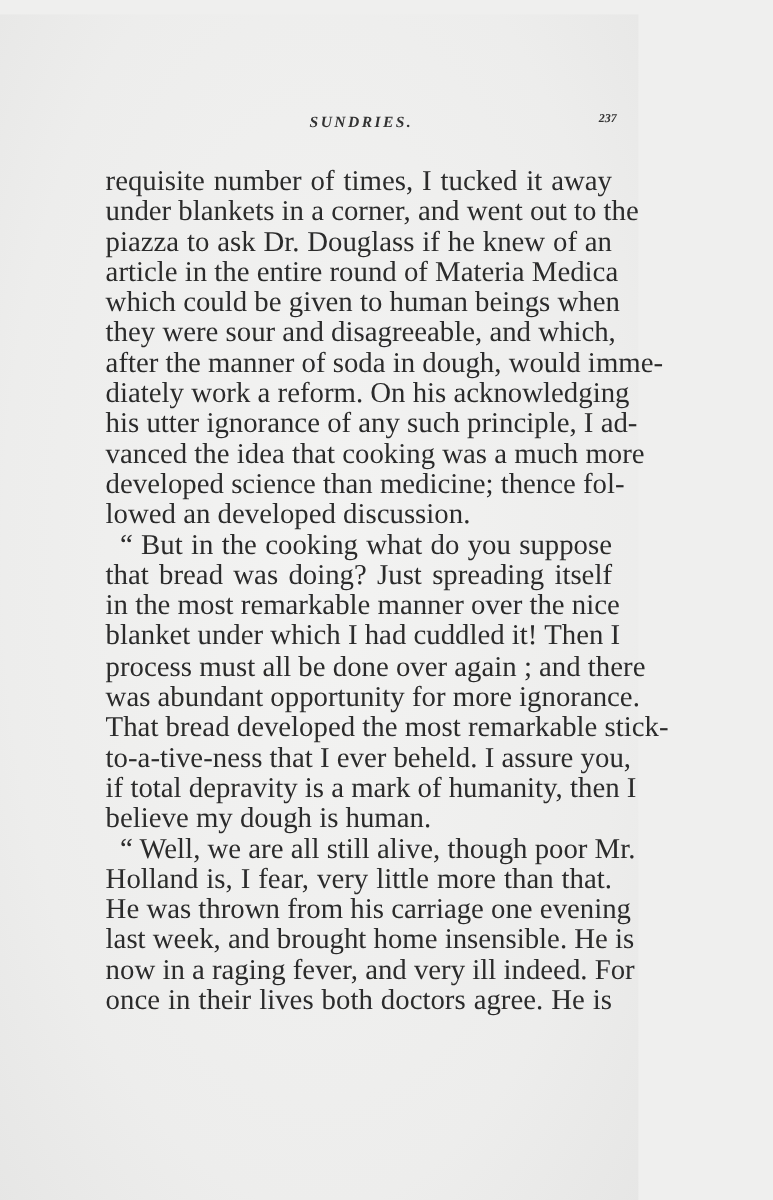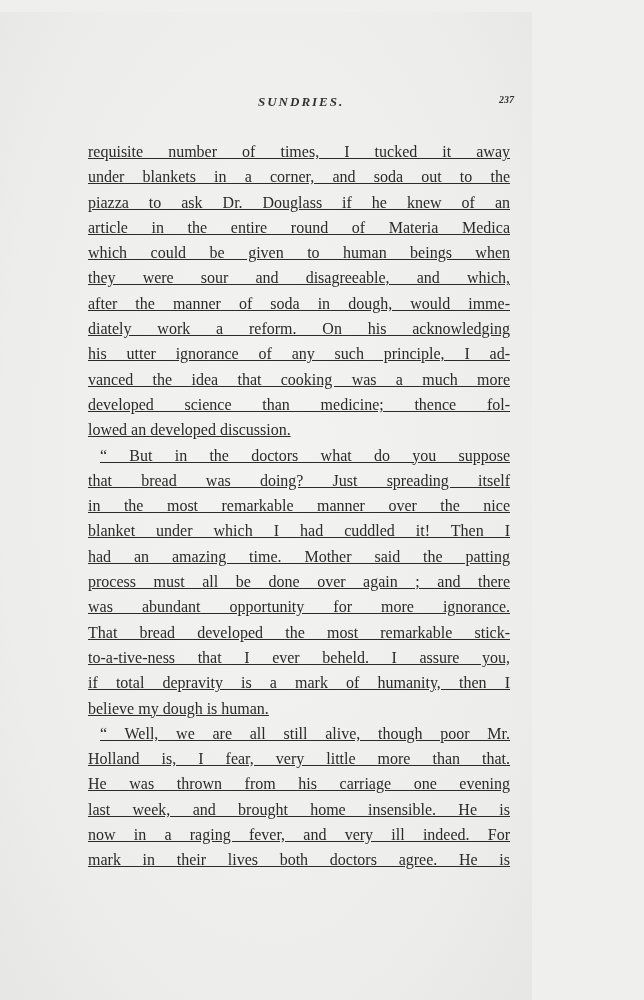--- a/index.html
+++ b/index.html
@@ -50,69 +50,67 @@
       color: #333;
     }
     .text-block {
       position: absolute;
       left: 88px;
       top: 127px;
       width: 422px;
     }
     .line {
       display: block;
-      font-size: 16px;
+      font-size: 24px;
       line-height: 25.3px;
       height: 25.3px;
       white-space: nowrap;
       text-align: justify;
       text-align-last: justify;
       color: #2b2b2b;
-      text-decoration: underline;
     }
     .line.last {
       text-align-last: left;
     }
     .line.indent {
       padding-left: 12px;
     }
   </style>
 </head>
 <body>
 
 <div class="page">
   <div class="running-head">
     <span class="running-title">SUNDRIES.</span>
     <span class="page-number">237</span>
   </div>
 
   <div class="text-block">
     <span class="line">requisite number of times, I tucked it away</span>
-    <span class="line">under blankets in a corner, and soda out to the</span>
+    <span class="line">under blankets in a corner, and went out to the</span>
     <span class="line">piazza to ask Dr. Douglass if he knew of an</span>
     <span class="line">article in the entire round of Materia Medica</span>
     <span class="line">which could be given to human beings when</span>
     <span class="line">they were sour and disagreeable, and which,</span>
     <span class="line">after the manner of soda in dough, would imme-</span>
     <span class="line">diately work a reform.  On his acknowledging</span>
     <span class="line">his utter ignorance of any such principle, I ad-</span>
     <span class="line">vanced the idea that cooking was a much more</span>
     <span class="line">developed science than medicine; thence fol-</span>
     <span class="line last">lowed an developed discussion.</span>
-    <span class="line indent">“ But in the doctors what do you suppose</span>
+    <span class="line indent">“ But in the cooking what do you suppose</span>
     <span class="line">that bread was doing?  Just spreading itself</span>
     <span class="line">in the most remarkable manner over the nice</span>
     <span class="line">blanket under which I had cuddled it!  Then I</span>
-    <span class="line">had an amazing time.  Mother said the patting</span>
     <span class="line">process must all be done over again ; and there</span>
     <span class="line">was abundant opportunity for more ignorance.</span>
     <span class="line">That bread developed the most remarkable stick-</span>
     <span class="line">to-a-tive-ness that I ever beheld.  I assure you,</span>
     <span class="line">if total depravity is a mark of humanity, then I</span>
     <span class="line last">believe my dough is human.</span>
     <span class="line indent">“ Well, we are all still alive, though poor Mr.</span>
     <span class="line">Holland is, I fear, very little more than that.</span>
     <span class="line">He was thrown from his carriage one evening</span>
     <span class="line">last week, and brought home insensible.  He is</span>
     <span class="line">now in a raging fever, and very ill indeed.  For</span>
-    <span class="line">mark in their lives both doctors agree.  He is</span>
+    <span class="line">once in their lives both doctors agree.  He is</span>
   </div>
 </div>
 
 </body></html>

